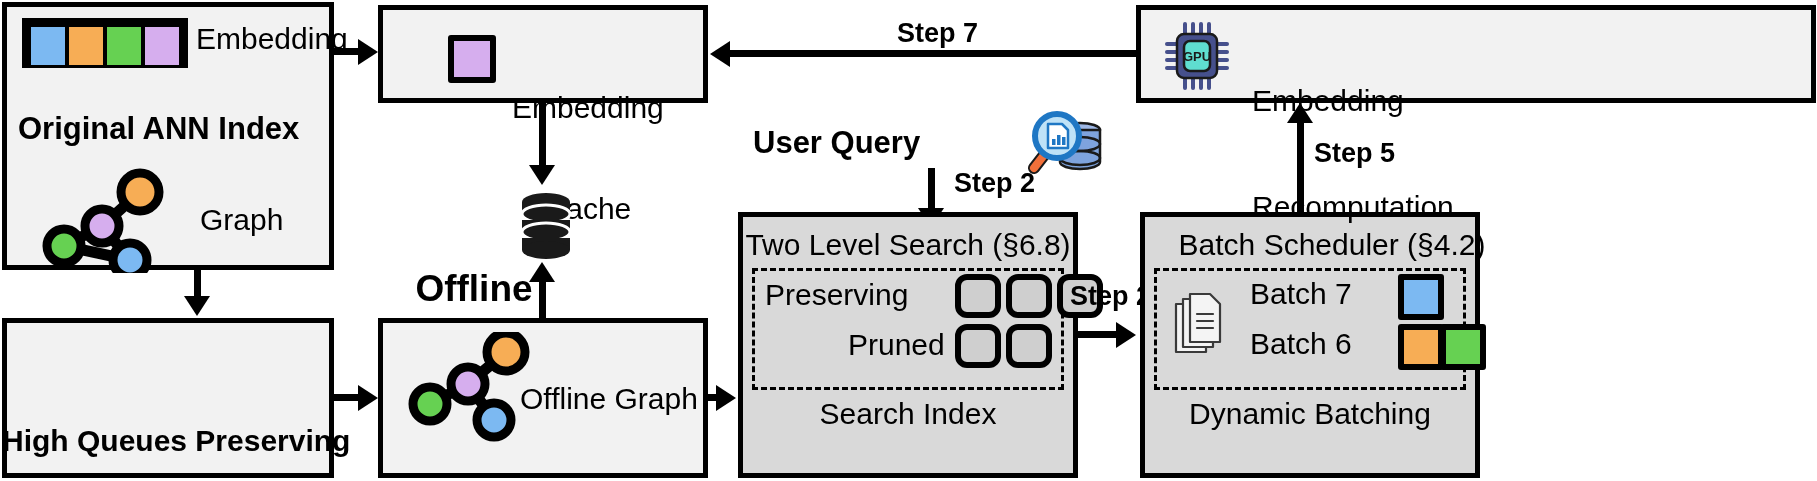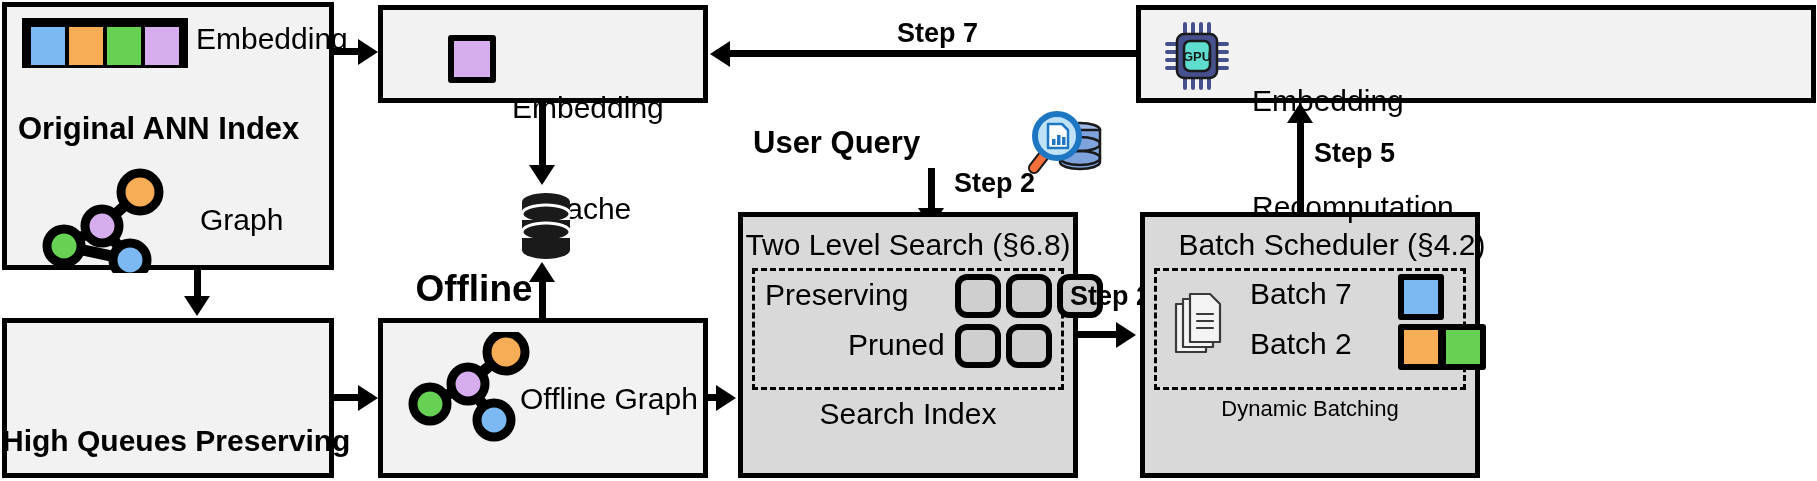--- a/index.html
+++ b/index.html
@@ -280,25 +280,25 @@
     <g stroke="#3a3a3a" stroke-width="2.2" stroke-linecap="round">
       <line x1="25" y1="24" x2="41" y2="24"></line>
       <line x1="25" y1="31" x2="41" y2="31"></line>
       <line x1="25" y1="38" x2="41" y2="38"></line>
     </g>
   </svg>
 
   <div class="lbl" style="left:1250px; top:277px; font-size:30px;">Batch 7</div>
   <div class="emb-square" style="left:1398px; top:274px; width:46px; height:46px; background:#7cb9f2;"></div>
 
-  <div class="lbl" style="left:1250px; top:327px; font-size:30px;">Batch 2</div>
+  <div class="lbl" style="left:1250px; top:327px; font-size:30px;">Batch 6</div>
   <div class="emb-square" style="left:1398px; top:324px; width:46px; height:46px; background:#f7ad55;"></div>
   <div class="emb-square" style="left:1440px; top:324px; width:46px; height:46px; background:#66d152;"></div>
 
-  <div class="lbl ctr" style="left:1140px; top:397px; width:340px; font-size:22px;">Dynamic Batching</div>
+  <div class="lbl ctr" style="left:1140px; top:397px; width:340px; font-size:30px;">Dynamic Batching</div>
 
   <div class="box" style="left:1136px; top:5px; width:680px; height:98px;"></div>
 
   <svg class="svg-abs" width="70" height="72" style="left:1163px; top:20px;" viewBox="0 0 70 72">
     <g stroke="#46508c" stroke-width="4" stroke-linecap="round">
       <line x1="22" y1="4" x2="22" y2="14"></line>
       <line x1="30" y1="4" x2="30" y2="14"></line>
       <line x1="38" y1="4" x2="38" y2="14"></line>
       <line x1="46" y1="4" x2="46" y2="14"></line>
       <line x1="22" y1="58" x2="22" y2="68"></line>

